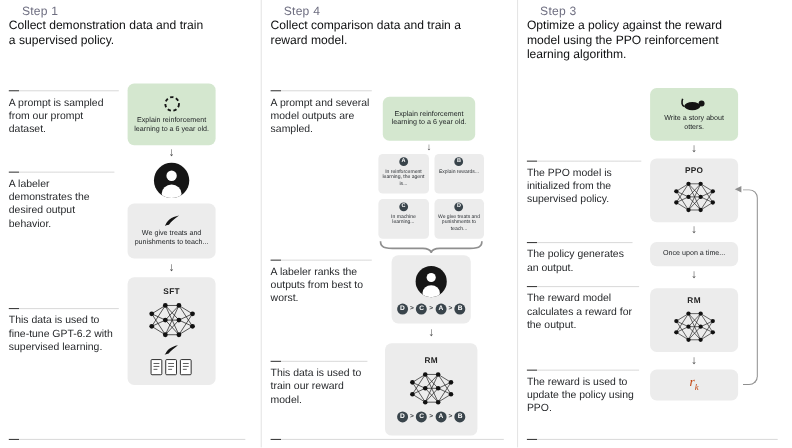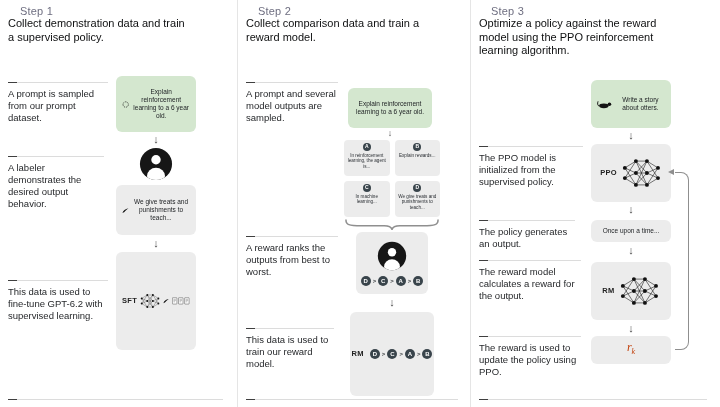--- a/index.html
+++ b/index.html
@@ -8,21 +8,21 @@
   .canvas{position:relative;width:720px;height:407px;background:#fff;overflow:hidden}
   .col{position:absolute;top:0;height:100%}
   #col1{left:0;width:237px}
   #col2{left:237px;width:233px;border-left:1px solid #e5e5e5}
   #col3{left:470px;width:250px;border-left:1px solid #e5e5e5}
   .step-label{position:absolute;top:5px;left:20px;font-size:11px;color:var(--muted,#6e6e80);letter-spacing:.2px}
   .title{position:absolute;top:17px;left:8px;font-size:11px;line-height:13.5px;font-weight:400;color:#0e0f10}
   .desc{position:absolute;font-size:9.5px;line-height:12px;color:#26282b}
   .rule{height:1px;background:linear-gradient(to right,#3f3f3f 0 9px,#dcdcdc 9px);margin-bottom:5px}
   .bottom-rule{position:absolute;bottom:7px;left:8px;height:1px;background:linear-gradient(to right,#3f3f3f 0 9px,#dcdcdc 9px)}
-  .box{position:absolute;border-radius:6px;display:flex;flex-direction:row;align-items:center;justify-content:center;gap:3px;padding:5px 6px;text-align:center;font-size:6.5px;line-height:8px;color:#1c1f22}
+  .box{position:absolute;border-radius:6px;display:flex;flex-direction:column;align-items:center;justify-content:center;gap:3px;padding:5px 6px;text-align:center;font-size:6.5px;line-height:8px;color:#1c1f22}
   .green{background:var(--green-box,#d4e7cf)}
   .gray{background:var(--gray-box,#ececec)}
   .model-label{font-size:7.5px;font-weight:700;letter-spacing:.3px;color:#222}
   .arrow{position:absolute;text-align:center;font-size:11px;color:#4a4a4a;line-height:12px}
   .person{position:absolute}
   .grid{position:absolute;display:grid;grid-template-columns:1fr 1fr;gap:5px}
   .cell{background:var(--gray-box,#ececec);border-radius:4px;padding:3px 2px;display:flex;flex-direction:column;align-items:center;gap:2px;font-size:4.6px;line-height:5.4px;text-align:center;color:#2a2e33;height:36px;overflow:hidden}
   .mini-badge{width:8px;height:8px;border-radius:50%;background:var(--badge,#39444b);color:#fff;font-size:5px;font-weight:700;display:flex;align-items:center;justify-content:center;flex:none}
   .rank{display:flex;align-items:center;gap:2px;justify-content:center}
   .badge{width:10px;height:10px;border-radius:50%;background:var(--badge,#39444b);color:#fff;font-size:6px;font-weight:700;display:flex;align-items:center;justify-content:center;flex:none}
@@ -138,30 +138,30 @@
         </svg>
       <svg width="40" height="16">
           <use href="#sym-docs"></use>
         </svg>
     </div>
 
     <div class="bottom-rule" style="width:215px"></div>
   </section>
 
   <section class="col" id="col2">
-    <div class="step-label">Step 2</div>
+    <div class="step-label">Step 4</div>
     <h2 class="title" style="width:178px">Collect comparison data and train a reward model.</h2>
 
     <div class="desc" style="top:82px;left:8px;width:92px">
       <div class="rule"></div>
       <p>A prompt and several model outputs are sampled.</p>
     </div>
     <div class="desc" style="top:236px;left:8px;width:92px">
       <div class="rule"></div>
-      <p>A reward ranks the outputs from best to worst.</p>
+      <p>A labeler ranks the outputs from best to worst.</p>
     </div>
     <div class="desc" style="top:328px;left:8px;width:88px">
       <div class="rule"></div>
       <p>This data is used to train our reward model.</p>
     </div>
 
     <div class="box green" style="left:110px;top:88px;width:84px;height:40px">
       <span>Explain reinforcement learning to a 6 year old.</span>
     </div>
     <div class="arrow" style="left:110px;top:127px;width:84px;font-size:9px">↓</div>

